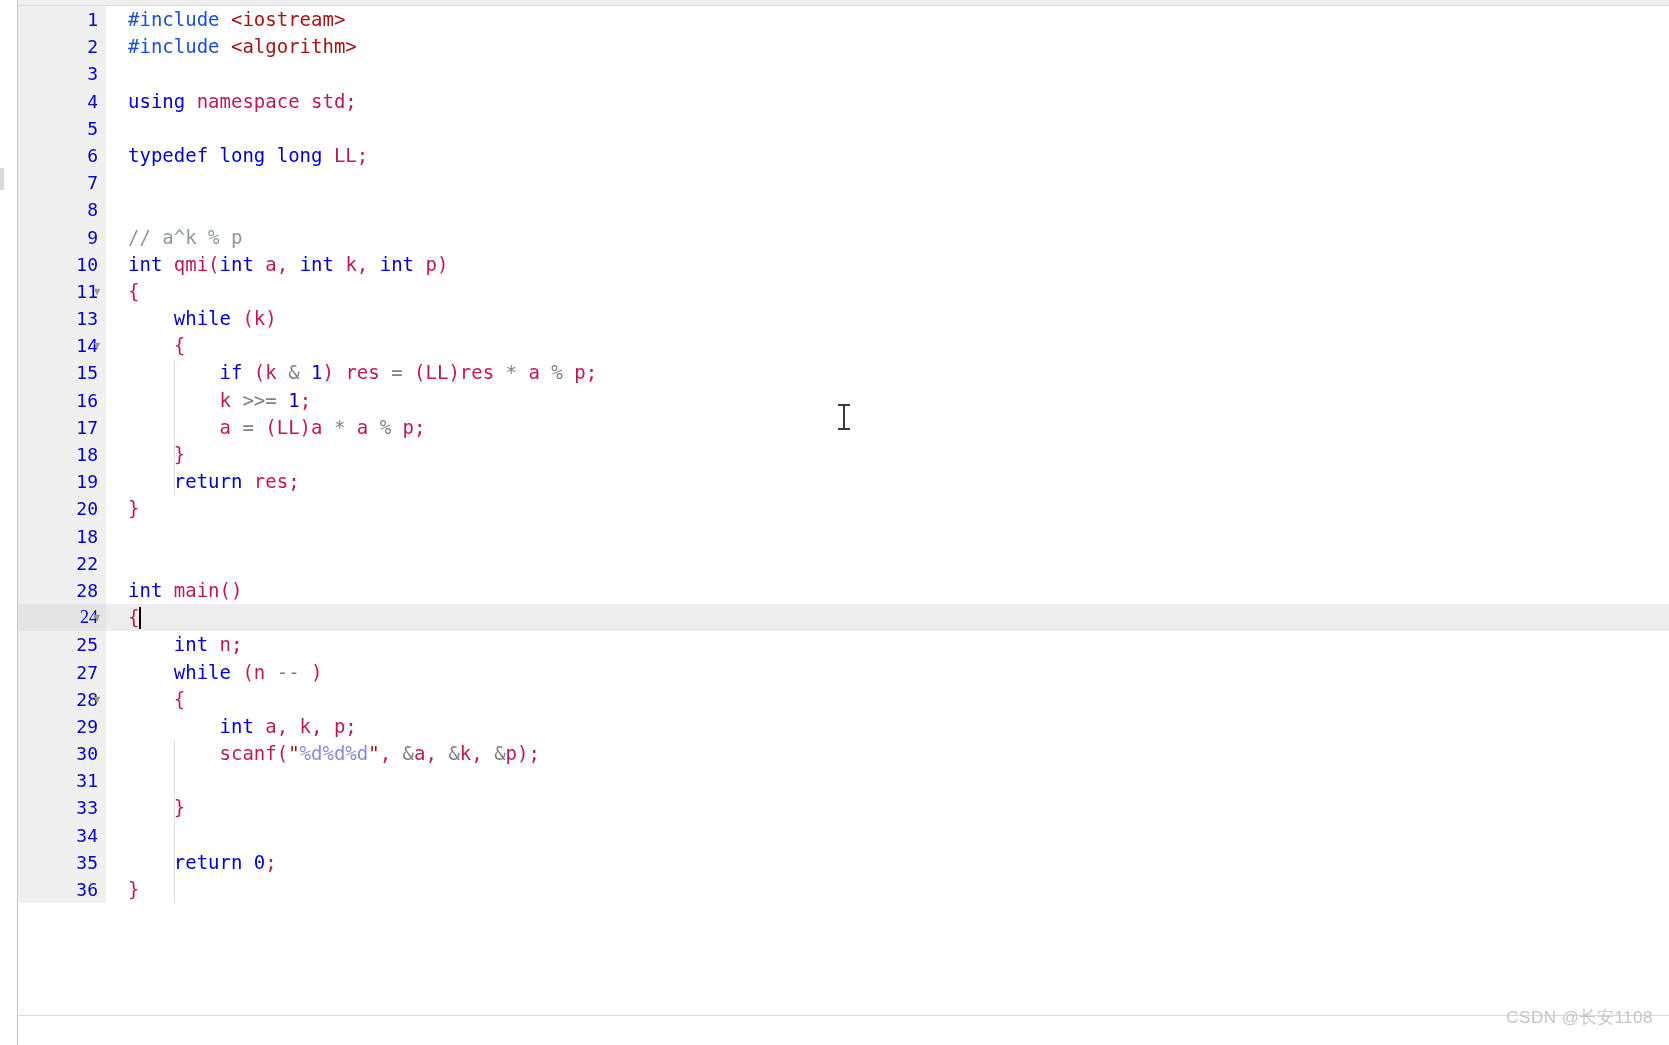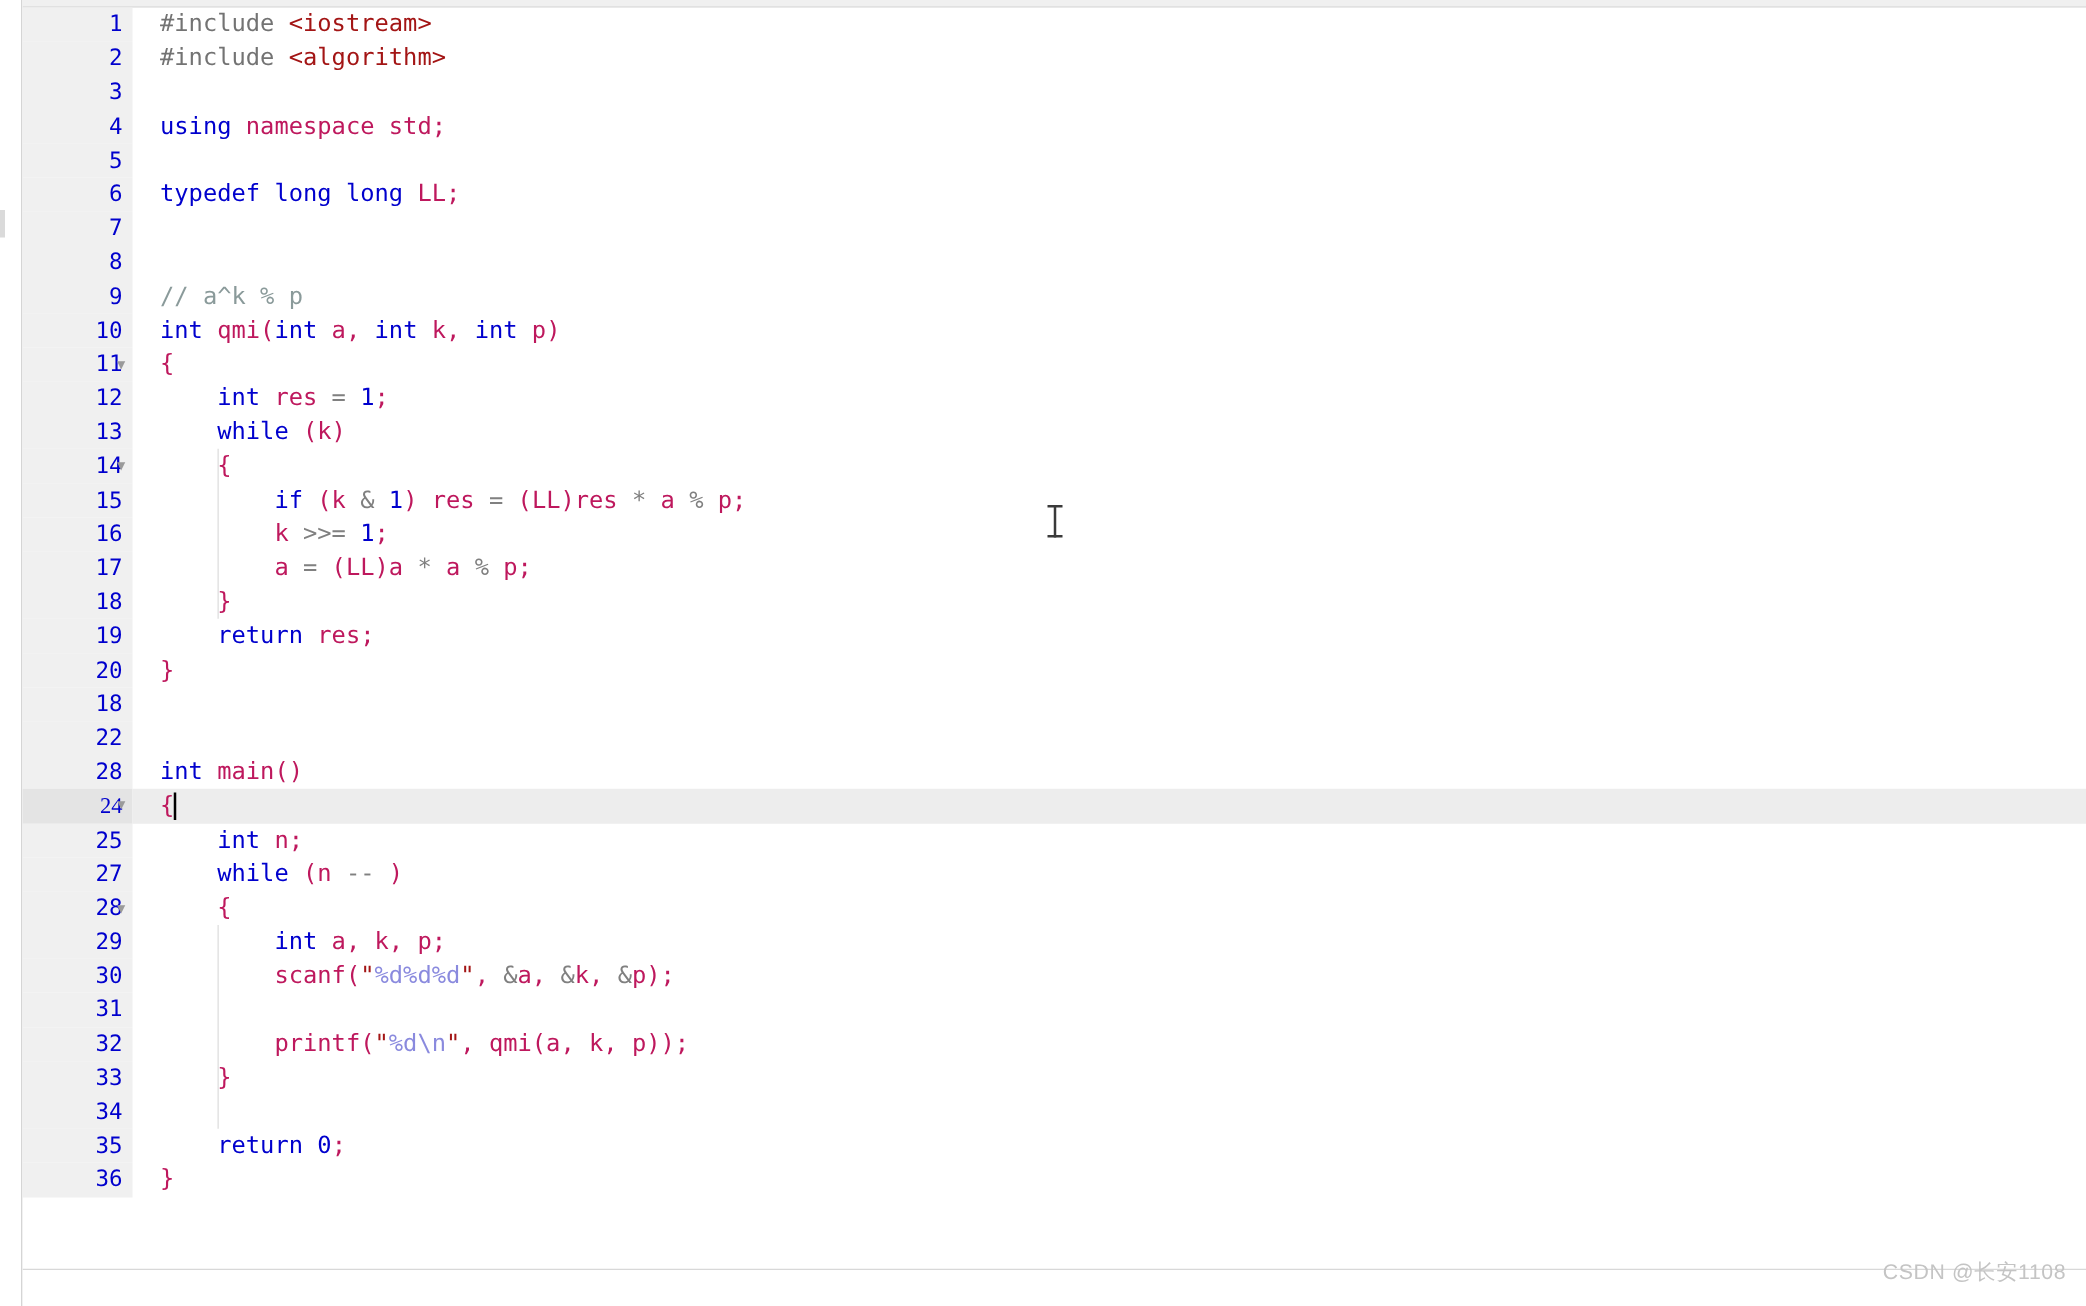--- a/index.html
+++ b/index.html
@@ -99,21 +99,21 @@
 
   .code {
     flex: 1 1 auto;
     padding-left: 22px;
     color: #333333;
     position: relative;
   }
 
   
   .kw      { color: #0000cd; }          
-  .pre     { color: #737373; }          
+  .pre     { color: #1d4ed8; }          
   .inc     { color: #a31515; }          
   .str     { color: #a31515; }          
   .strb    { color: #8a8ade; }          
   .cmt     { color: #8a9a9a; }          
   .num     { color: #0000cd; }          
   .plain   { color: #be185d; }
   .op      { color: #808080; }
 
   
   .guide {
@@ -192,40 +192,38 @@
         <div class="line"><div class="gutter"><span class="num">2</span></div><div class="code"><span class="pre">#include </span><span class="inc">&lt;algorithm&gt;</span></div></div>
         <div class="line"><div class="gutter"><span class="num">3</span></div><div class="code"></div></div>
         <div class="line"><div class="gutter"><span class="num">4</span></div><div class="code"><span class="kw">using</span><span class="plain"> namespace </span><span class="plain">std;</span></div></div>
         <div class="line"><div class="gutter"><span class="num">5</span></div><div class="code"></div></div>
         <div class="line"><div class="gutter"><span class="num">6</span></div><div class="code"><span class="kw">typedef</span><span class="plain"> </span><span class="kw">long long</span><span class="plain"> LL;</span></div></div>
         <div class="line"><div class="gutter"><span class="num">7</span></div><div class="code"></div></div>
         <div class="line"><div class="gutter"><span class="num">8</span></div><div class="code"></div></div>
         <div class="line"><div class="gutter"><span class="num">9</span></div><div class="code"><span class="cmt">// a^k % p</span></div></div>
         <div class="line"><div class="gutter"><span class="num">10</span></div><div class="code"><span class="kw">int</span><span class="plain"> qmi(</span><span class="kw">int</span><span class="plain"> a, </span><span class="kw">int</span><span class="plain"> k, </span><span class="kw">int</span><span class="plain"> p)</span></div></div>
         <div class="line"><div class="gutter"><span class="num">11</span><div class="fold">▼</div></div><div class="code"><span class="plain">{</span></div></div>
-        <div class="line"><div class="gutter"><span class="num">12</span></div><div class="code"><span class="plain">    </span><span class="kw">int</span><span class="plain"> res </span><span class="op">=</span><span class="plain"> </span><span class="num">1</span><span class="plain">;</span></div></div>
         <div class="line"><div class="gutter"><span class="num">13</span></div><div class="code"><span class="plain">    </span><span class="kw">while</span><span class="plain"> (k)</span></div></div>
         <div class="line"><div class="gutter"><span class="num">14</span><div class="fold">▼</div></div><div class="code"><span class="plain">    {</span></div></div>
         <div class="line"><div class="gutter"><span class="num">15</span></div><div class="code"><span class="plain">        </span><span class="kw">if</span><span class="plain"> (k </span><span class="op">&amp;</span><span class="plain"> </span><span class="num">1</span><span class="plain">) res </span><span class="op">=</span><span class="plain"> (LL)res </span><span class="op">*</span><span class="plain"> a </span><span class="op">%</span><span class="plain"> p;</span></div></div>
         <div class="line"><div class="gutter"><span class="num">16</span></div><div class="code"><span class="plain">        k </span><span class="op">&gt;&gt;=</span><span class="plain"> </span><span class="num">1</span><span class="plain">;</span></div></div>
         <div class="line"><div class="gutter"><span class="num">17</span></div><div class="code"><span class="plain">        a </span><span class="op">=</span><span class="plain"> (LL)a </span><span class="op">*</span><span class="plain"> a </span><span class="op">%</span><span class="plain"> p;</span></div></div>
         <div class="line"><div class="gutter"><span class="num">18</span></div><div class="code"><span class="plain">    }</span></div></div>
         <div class="line"><div class="gutter"><span class="num">19</span></div><div class="code"><span class="plain">    </span><span class="kw">return</span><span class="plain"> res;</span></div></div>
         <div class="line"><div class="gutter"><span class="num">20</span></div><div class="code"><span class="plain">}</span></div></div>
         <div class="line"><div class="gutter"><span class="num">18</span></div><div class="code"></div></div>
         <div class="line"><div class="gutter"><span class="num">22</span></div><div class="code"></div></div>
         <div class="line"><div class="gutter"><span class="num">28</span></div><div class="code"><span class="kw">int</span><span class="plain"> main()</span></div></div>
         <div class="line active"><div class="gutter"><span class="num">24</span><div class="fold">▼</div></div><div class="code"><span class="plain">{</span><div id="caret" style="left: 33.45px;"></div></div></div>
         <div class="line"><div class="gutter"><span class="num">25</span></div><div class="code"><span class="plain">    </span><span class="kw">int</span><span class="plain"> n;</span></div></div>
         <div class="line"><div class="gutter"><span class="num">27</span></div><div class="code"><span class="plain">    </span><span class="kw">while</span><span class="plain"> (n </span><span class="op">--</span><span class="plain"> )</span></div></div>
         <div class="line"><div class="gutter"><span class="num">28</span><div class="fold">▼</div></div><div class="code"><span class="plain">    {</span></div></div>
         <div class="line"><div class="gutter"><span class="num">29</span></div><div class="code"><span class="plain">        </span><span class="kw">int</span><span class="plain"> a, k, p;</span></div></div>
         <div class="line"><div class="gutter"><span class="num">30</span></div><div class="code"><span class="plain">        scanf(</span><span class="str">"</span><span class="strb">%d%d%d</span><span class="str">"</span><span class="plain">, </span><span class="op">&amp;</span><span class="plain">a, </span><span class="op">&amp;</span><span class="plain">k, </span><span class="op">&amp;</span><span class="plain">p);</span></div></div>
         <div class="line"><div class="gutter"><span class="num">31</span></div><div class="code"></div></div>
-        <div class="line"><div class="gutter"><span class="num">32</span></div><div class="code"><span class="plain">        printf(</span><span class="str">"</span><span class="strb">%d\n</span><span class="str">"</span><span class="plain">, qmi(a, k, p));</span></div></div>
         <div class="line"><div class="gutter"><span class="num">33</span></div><div class="code"><span class="plain">    }</span></div></div>
         <div class="line"><div class="gutter"><span class="num">34</span></div><div class="code"></div></div>
         <div class="line"><div class="gutter"><span class="num">35</span></div><div class="code"><span class="plain">    </span><span class="kw">return</span><span class="plain"> </span><span class="num">0</span><span class="plain">;</span></div></div>
         <div class="line"><div class="gutter"><span class="num">36</span></div><div class="code"><span class="plain">}</span></div></div>
       </div>
 
     <div id="mouse-ibeam">
         <span></span>
       </div>
 

